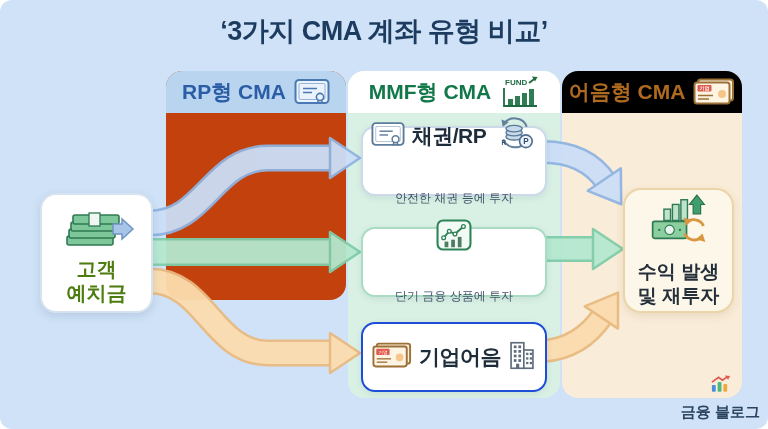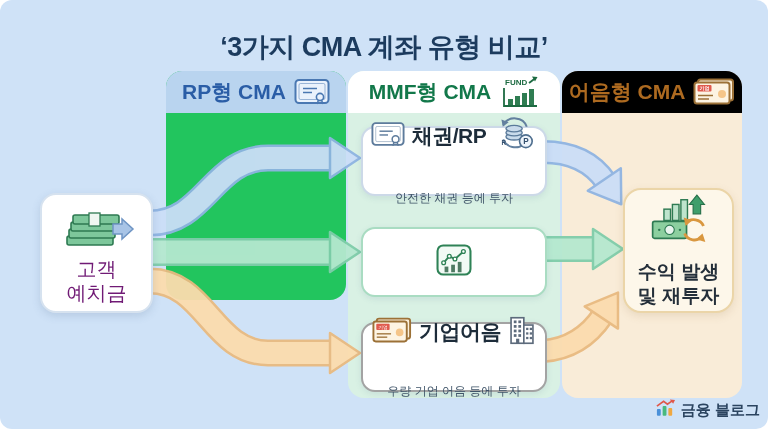--- a/index.html
+++ b/index.html
@@ -3,61 +3,61 @@
 <meta charset="utf-8">
 <style>
   html,body{margin:0;padding:0;background:#fff;}
   .canvas{
     position:relative;width:768px;height:429px;overflow:hidden;
     background:#cfe2f7;border-radius:12px;
     font-family:"Liberation Sans",sans-serif;
   }
   .title{
     position:absolute;top:13px;left:0;width:768px;text-align:center;
-    font-size:27px;font-weight:bold;color:#1c3b5e;letter-spacing:-0.5px;margin-top:16px;
+    font-size:27px;font-weight:bold;color:#1c3b5e;letter-spacing:-0.5px;
   }
   
   .col{position:absolute;top:71px;border-radius:16px;}
-  .col-rp{left:166px;width:180px;height:229px;background:#22c55e;}
+  .col-rp{left:166px;width:180px;height:229px;background:#c2410c;}
   .col-mmf{left:348px;width:212px;height:327px;background:#d9f1e4;}
   .col-note{left:562px;width:180px;height:327px;background:#f9ecd8;}
   .col-header{
     position:absolute;top:0;left:0;right:0;height:42px;
     border-radius:16px 16px 0 0;display:flex;align-items:center;justify-content:center;gap:8px;
     font-size:21px;font-weight:bold;
   }
   .col-header-rp{background:#b9d4ef;color:#2a5da6;}
   .col-header-mmf{background:#ffffff;color:#12784a;}
   .col-header-note{background:#000000;color:#ad6a20;}
   .hicon{display:flex;align-items:flex-end;}
   
   .arrows{position:absolute;left:0;top:0;z-index:3;pointer-events:none;}
   
   .node{position:absolute;z-index:5;display:flex;flex-direction:column;align-items:center;justify-content:center;}
   .source-box{
     left:40px;top:193px;width:109px;height:116px;background:#ffffff;
     border:2px solid #d6e2ef;border-radius:16px;box-shadow:0 3px 8px rgba(70,100,140,.18);gap:3px;
   }
   .pre{white-space:pre-line;}
-  .source-label{font-size:20px;font-weight:normal;color:#701a75;text-align:center;line-height:1.2;}
+  .source-label{font-size:20px;font-weight:bold;color:#4d7c0f;text-align:center;line-height:1.2;}
   .product{left:361px;width:182px;height:66px;background:#ffffff;border-radius:14px;gap:1px;
     box-shadow:0 2px 6px rgba(70,100,140,.12);}
   .product-1{top:126px;border:2px solid #ccd9e8;}
   .product-2{top:227px;border:2px solid #a9dcc2;}
-  .product-3{top:322px;border:2px solid #a3a3a3;}
+  .product-3{top:322px;border:2px solid #1d4ed8;}
   .product-title-row{display:flex;align-items:center;gap:7px;}
   .product-title{font-size:21px;font-weight:bold;color:#1d2c3a;letter-spacing:-0.5px;}
   .product-sub{font-size:12px;color:#3f5468;margin-top:32px;}
   .result-box{
     left:623px;top:188px;width:107px;height:121px;background:#fdf7ea;
     border:2px solid #ebd5a8;border-radius:18px;box-shadow:0 3px 8px rgba(140,110,60,.15);gap:10px;
   }
   .result-label{font-size:19px;font-weight:bold;color:#242f3a;text-align:center;line-height:1.25;}
   
-  .logo{position:absolute;right:8px;bottom:7px;display:flex;align-items:center;gap:5px;z-index:6;}
+  .logo{position:absolute;right:8px;bottom:7px;display:flex;align-items:center;gap:5px;z-index:6;flex-direction:column;}
   .logo-text{font-size:15px;font-weight:bold;color:#2b4460;}
 </style>
 </head>
 <body>
 
 <div class="canvas">
 
   <div class="title pre">‘3가지 CMA 계좌 유형 비교’</div>
 
   <div class="col col-rp">
@@ -210,20 +210,21 @@
           <circle cx="8" cy="20" r="2" fill="#ffffff" stroke="#2e8256" stroke-width="1.4"></circle>
           <circle cx="14" cy="13" r="2" fill="#ffffff" stroke="#2e8256" stroke-width="1.4"></circle>
           <circle cx="20" cy="16" r="2" fill="#ffffff" stroke="#2e8256" stroke-width="1.4"></circle>
           <circle cx="29" cy="8" r="2" fill="#ffffff" stroke="#2e8256" stroke-width="1.4"></circle>
           <rect x="9" y="24" width="4" height="6" fill="#4f7a63"></rect>
           <rect x="16" y="22" width="4" height="8" fill="#4f7a63"></rect>
           <rect x="23" y="19" width="4" height="11" fill="#4f7a63"></rect>
         </svg>
       </span>
     </div>
+    <div class="product-sub">단기 금융 상품에 투자</div>
   </div>
 
   <div class="node product product-3">
     <div class="product-title-row">
       <span>
         <svg width="40" height="27" viewBox="0 0 42 28">
           <rect x="5" y="1.5" width="35" height="21" rx="2.5" fill="#fbf0dc" stroke="#9c7137" stroke-width="2"></rect>
           <rect x="1.5" y="4.5" width="35" height="21" rx="2.5" fill="#fdf4e3" stroke="#9c7137" stroke-width="2"></rect>
           <rect x="4.5" y="7" width="14" height="6.5" rx="1" fill="#e05a4e"></rect>
           <text x="11.5" y="12" font-size="5" fill="#ffffff" text-anchor="middle">기업</text>
@@ -250,21 +251,20 @@
               <rect x="23.5" y="14" width="2.5" height="2.5"></rect>
             <rect x="19.5" y="19" width="2.5" height="2.5"></rect>
               <rect x="23.5" y="19" width="2.5" height="2.5"></rect>
             <rect x="19.5" y="24" width="2.5" height="2.5"></rect>
               <rect x="23.5" y="24" width="2.5" height="2.5"></rect>
             <rect x="8.5" y="26" width="3.5" height="5"></rect>
           </g>
         </svg>
       </span>
     </div>
-    <div class="product-sub">우량 기업 어음 등에 투자</div>
   </div>
 
   <div class="node result-box">
     <span>
       <svg width="64" height="53" viewBox="0 0 68 56">
         <g fill="#bfe4cd" stroke="#2e7a52" stroke-width="1.5">
           <rect x="18" y="17" width="7" height="12"></rect>
           <rect x="27" y="12" width="7" height="17"></rect>
           <rect x="36" y="7" width="7" height="22"></rect>
         </g>

